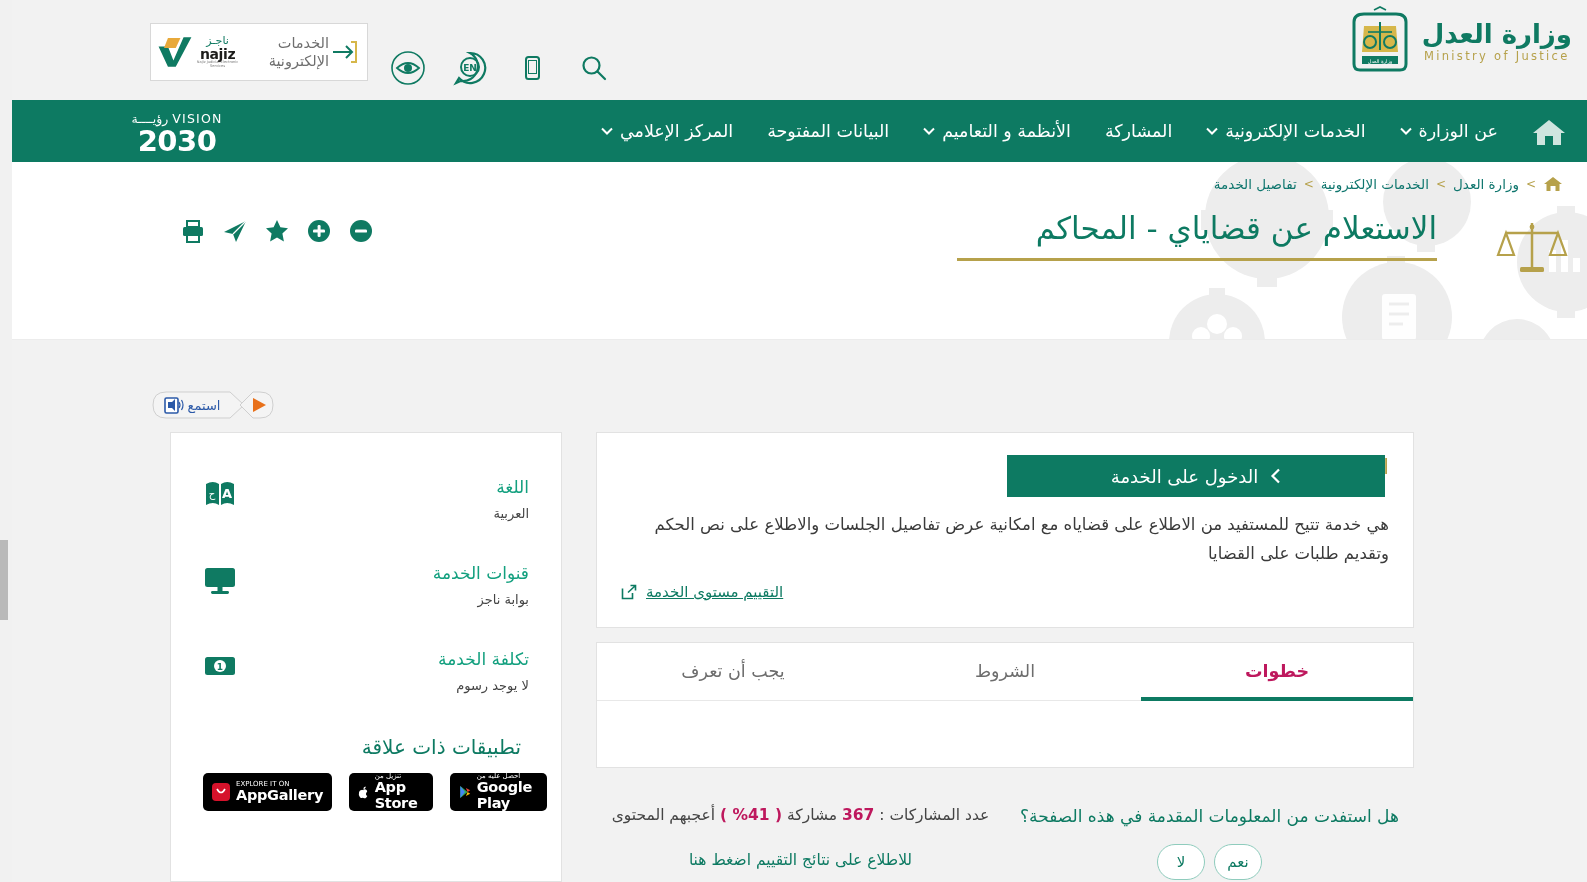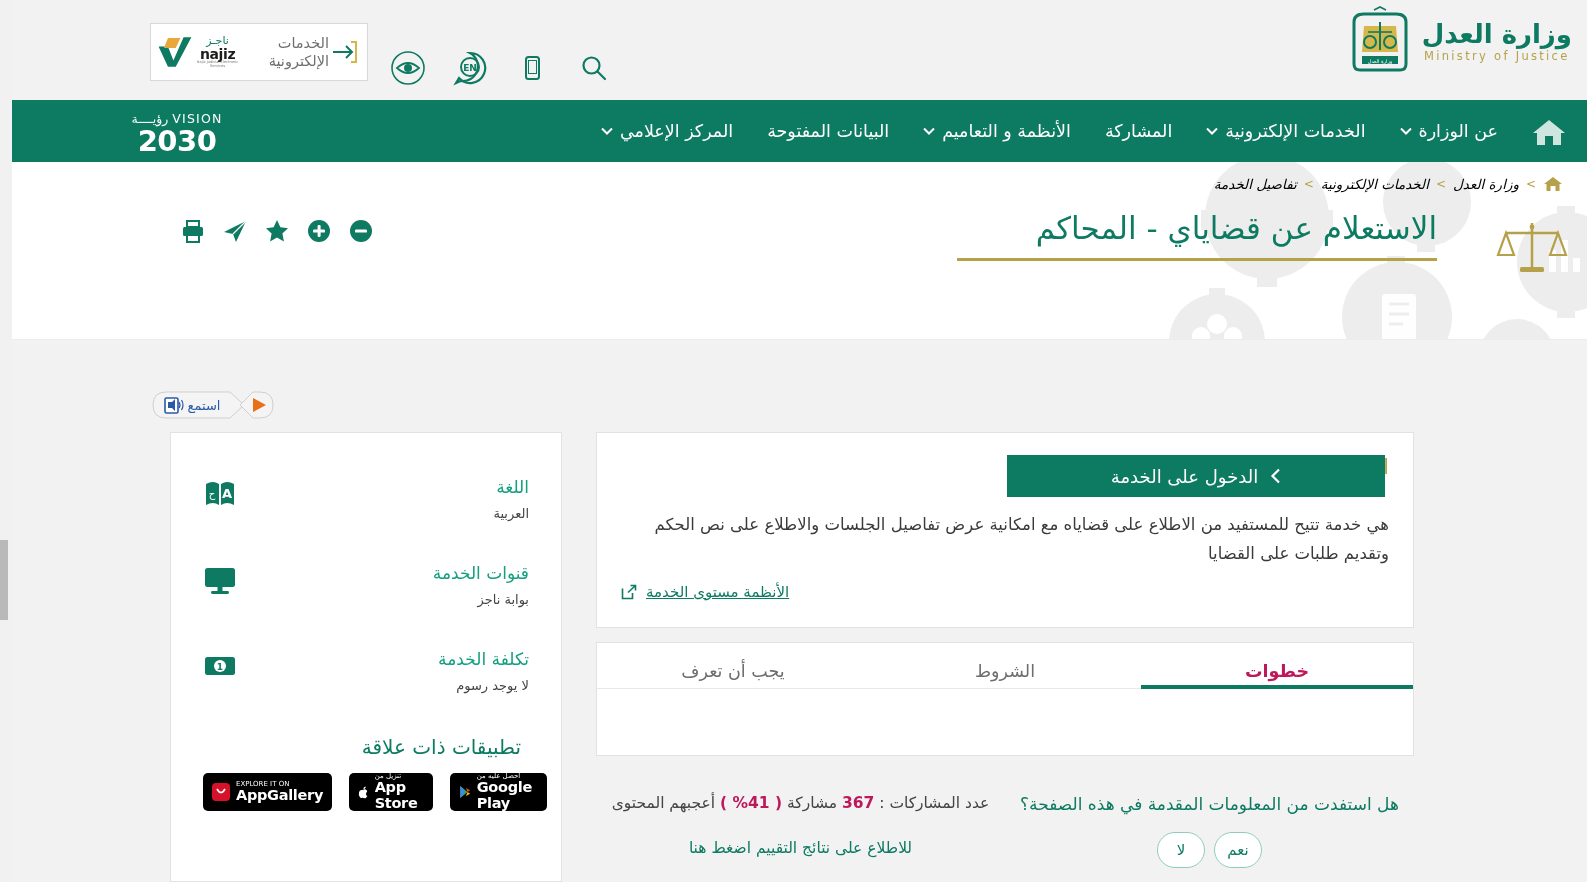--- a/index.html
+++ b/index.html
@@ -60,21 +60,21 @@
   .vision .v-top { font-size:12.5px; letter-spacing:1.2px; display:flex; justify-content:center; gap:4px; align-items:flex-end;}
   .vision .v-num { font-size:29px; font-weight:bold; letter-spacing:-0.5px; display:flex; align-items:center; justify-content:center; line-height:1; margin-top:1px;}
 
   
   .hero { position:relative; height:178px; background:#ffffff; overflow:hidden; border-bottom:1px solid #ececec;}
   .hero-deco { position:absolute; right:-30px; top:-20px; width:520px; height:230px; opacity:1; }
   .crumbs {
     position:absolute; right:24px; top:13px; display:flex; align-items:center; gap:7px;
     direction:rtl; font-size:13.5px; color:#b6a14b;
   }
-  .crumbs a { color:#000000; text-decoration:none; cursor:pointer;font-style:italic; }
+  .crumbs a { color:#0f766e; text-decoration:none; cursor:pointer; }
   .crumbs .sep { color:#b6a14b; font-size:12px; }
   .crumb-home { width:20px; height:18px; }
   .hero-title {
     position:absolute; right:150px; top:48px; text-align:right; direction:rtl;
   }
   .hero-title h1 { font-size:31px; color:#0d7a62; font-weight:normal; white-space:nowrap; }
   .hero-rule { margin-top:12px; height:3px; background:#b6a14b; width:480px; margin-right:0; }
   .hero-scale { position:absolute; right:19px; top:55px; width:72px; height:62px; }
 
   .hero-actions { position:absolute; left:180px; top:218px; display:flex; gap:16px; align-items:center; z-index:5;}
@@ -113,21 +113,21 @@
     color:#fff; border:none; font-size:18px; display:flex; align-items:center; justify-content:center; gap:12px;
     cursor:pointer; font-family:inherit;
   }
   .svc-desc { font-size:16.5px; color:#3a3a3a; line-height:1.75; text-align:right; margin-top:32px; }
   .svc-link { display:flex; align-items:center; justify-content:flex-end; gap:9px; margin-top:14px; font-size:15px; color:#0d7a62; }
   .svc-link a { color:#0d7a62; text-decoration:underline; cursor:pointer; }
 
   .tabs-card { background:#fff; border:1px solid #e2e2e2; margin-top:14px; }
   .tabs-strip { display:flex; direction:rtl; border-bottom:1px solid #e8e8e8; }
   .tab {
-    flex:1; text-align:center; padding:18px 0 4px 0; font-size:17.5px; color:#6d6d6d; cursor:pointer;
+    flex:1; text-align:center; padding:18px 0 16px 0; font-size:17.5px; color:#6d6d6d; cursor:pointer;
     border-bottom:4px solid transparent; margin-bottom:-1px;
   }
   .tab.active { color:#be185d; border-bottom-color:#0d7a62; font-weight:bold; }
   .tab-panel { height:66px; background:#fff; }
 
   .feedback { display:flex; direction:rtl; margin-top:36px; gap:0; align-items:flex-start; }
   .fb-left { flex:1; text-align:center; padding-top:2px; }
   .fb-q { font-size:17px; color:#0d7a62; margin-bottom:18px; }
   .fb-btns { display:flex; gap:9px; justify-content:center; }
   .fb-btn {
@@ -459,21 +459,21 @@
         <div class="svc-card">
           <div class="svc-title">الاستعلام عن قضاياي - المحاكم</div>
           <button class="svc-cta">
             <svg width="11" height="16" viewBox="0 0 11 16">
                 <path d="M9 1.5 L2.5 8 L9 14.5" fill="none" stroke="#fff" stroke-width="2.2"></path>
               </svg>
             <span>الدخول على الخدمة</span>
           </button>
           <div class="svc-desc">هي خدمة تتيح للمستفيد من الاطلاع على قضاياه مع امكانية عرض تفاصيل الجلسات والاطلاع على نص الحكم وتقديم طلبات على القضايا</div>
           <div class="svc-link">
-            <a>الأنظمة مستوى الخدمة</a>
+            <a>التقييم مستوى الخدمة</a>
             <svg width="16" height="16" viewBox="0 0 16 16">
               <path d="M1.5 4.5 L1.5 14.5 L11.5 14.5 L11.5 9" fill="none" stroke="#0d7a62" stroke-width="1.6"></path>
               <path d="M7 8.5 L14.5 1.5 M9.5 1.5 L14.5 1.5 L14.5 6.5" fill="none" stroke="#0d7a62" stroke-width="1.6"></path>
             </svg>
           </div>
         </div>
 
         <div class="tabs-card">
           <div class="tabs-strip">
             <div class="tab active"><span>خطوات</span></div>

